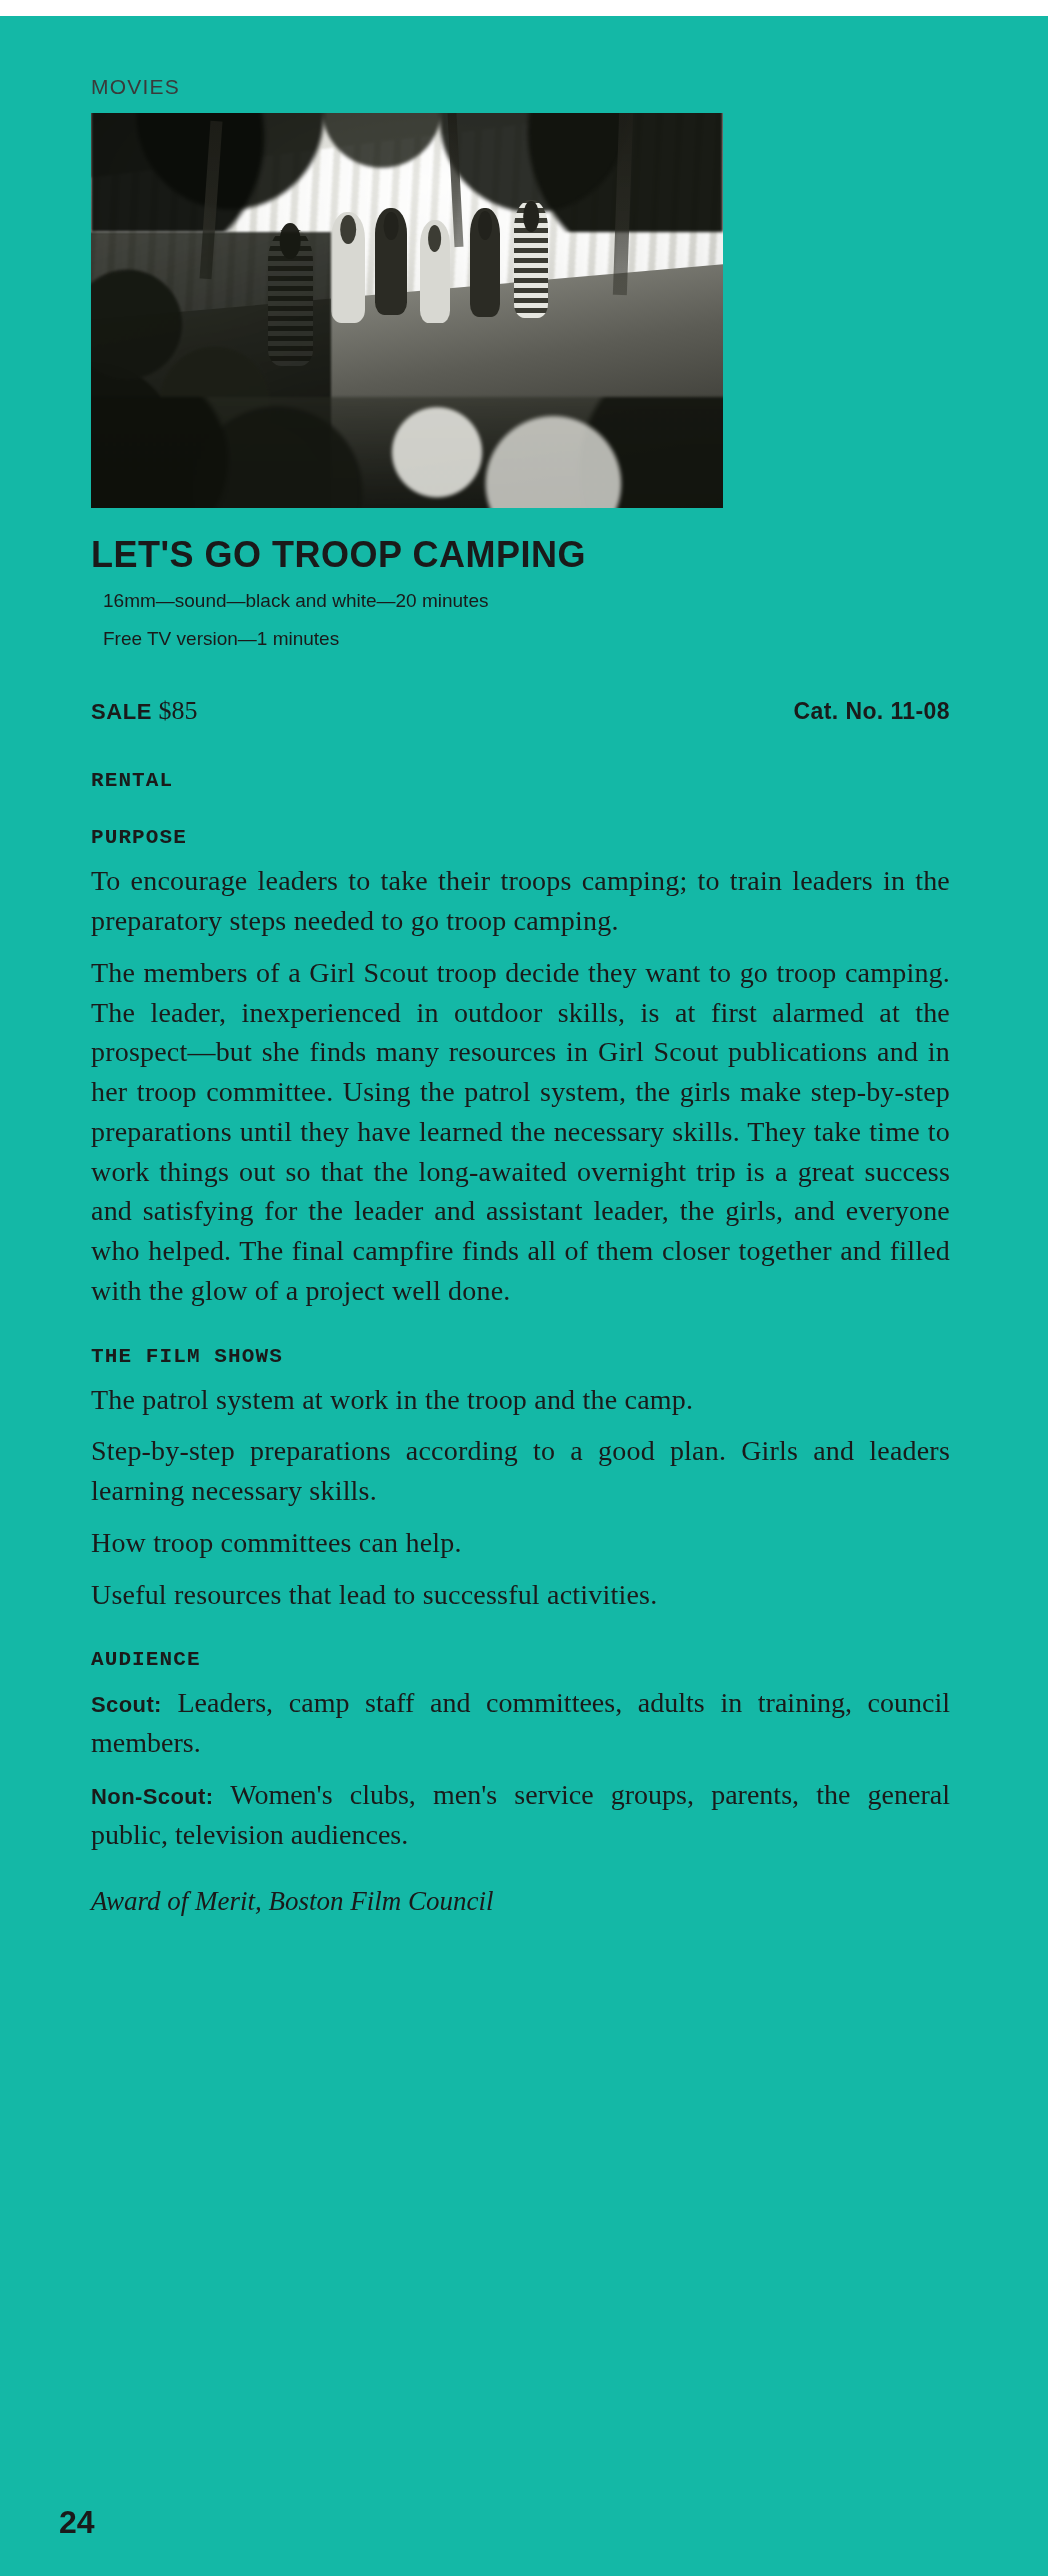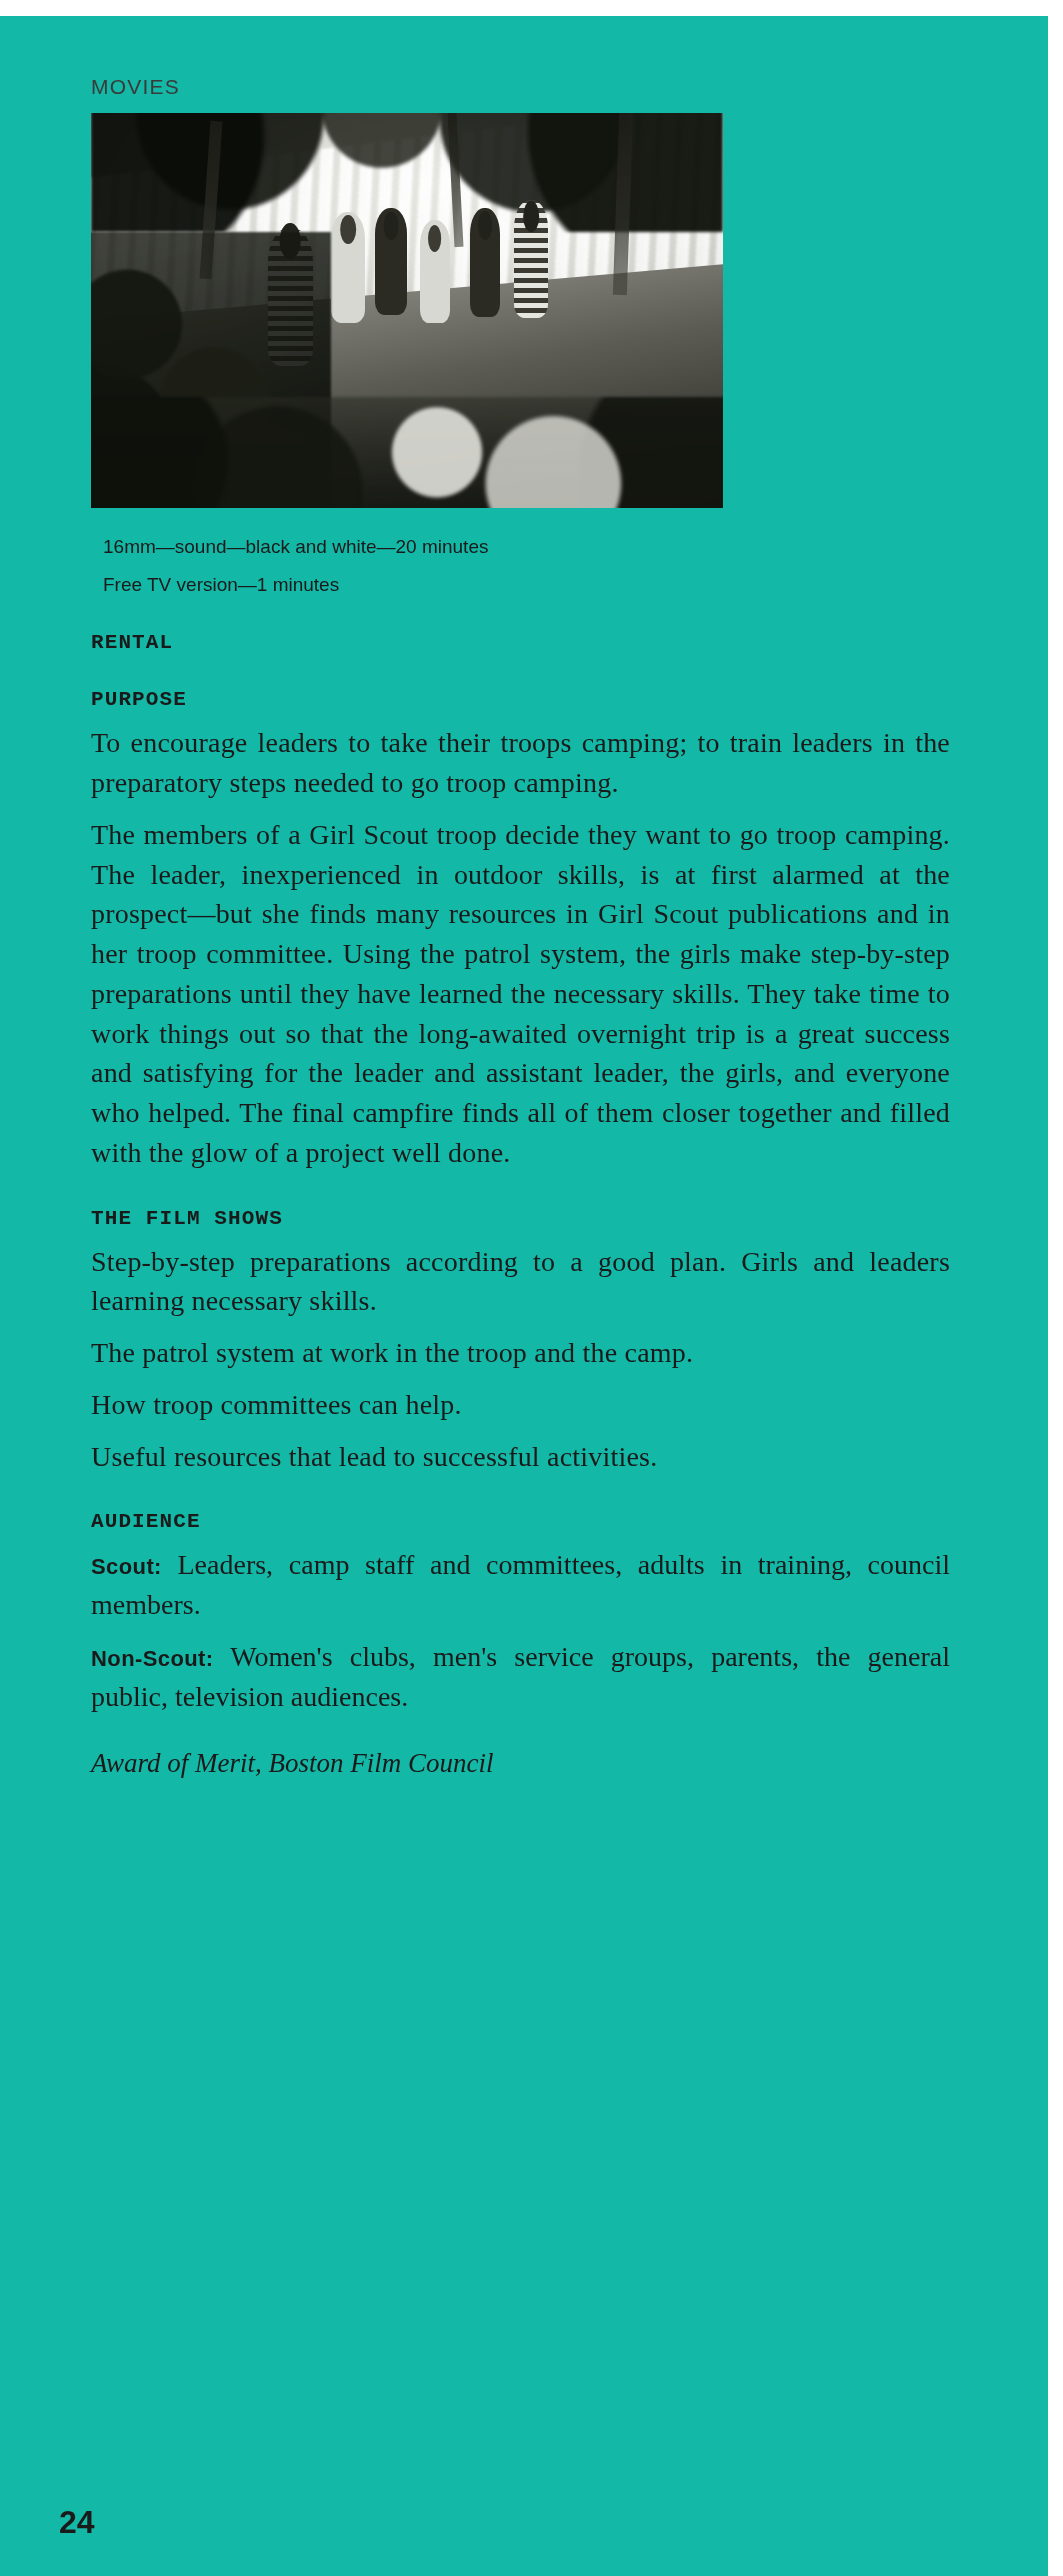--- a/index.html
+++ b/index.html
@@ -248,34 +248,42 @@
           <span class="head"></span>
         </div>
       <div class="fig striped" style="left:67%; top:22%; width:34px; height:118px;">
           <span class="head"></span>
         </div>
 
       <div class="brush-left"></div>
       <div class="brush-bottom"></div>
     </div>
 
+    <h1 class="title">LET'S GO TROOP CAMPING</h1>
     <p class="spec">16mm—sound—black and white—20 minutes</p>
     <p class="spec">Free TV version—1 minutes</p>
 
+    <div class="price-row">
+      <div class="sale">
+        <b>SALE</b>
+        <span>$85</span>
+      </div>
+      <div class="catno">Cat. No. 11-08</div>
+    </div>
 
     <div class="head">RENTAL</div>
 
     <div class="head">PURPOSE</div>
     <p class="body">To encourage leaders to take their troops camping; to train leaders in the preparatory steps needed to go troop camping.</p>
 
     <p class="body">The members of a Girl Scout troop decide they want to go troop camping. The leader, inexperienced in outdoor skills, is at first alarmed at the prospect—but she finds many resources in Girl Scout publications and in her troop committee. Using the patrol system, the girls make step-by-step preparations until they have learned the necessary skills. They take time to work things out so that the long-awaited overnight trip is a great success and satisfying for the leader and assistant leader, the girls, and everyone who helped. The final campfire finds all of them closer together and filled with the glow of a project well done.</p>
 
     <div class="head">THE FILM SHOWS</div>
+    <p class="body">The patrol system at work in the troop and the camp.</p>
     <p class="body">Step-by-step preparations according to a good plan. Girls and leaders learning necessary skills.</p>
-    <p class="body">The patrol system at work in the troop and the camp.</p>
     <p class="body nojust">How troop committees can help.</p>
     <p class="body nojust">Useful resources that lead to successful activities.</p>
 
     <div class="head">AUDIENCE</div>
     <p class="aud-line"><span class="lbl">Scout:</span> <span>Leaders, camp staff and committees, adults in training, council members.</span></p>
     <p class="aud-line"><span class="lbl">Non-Scout:</span> <span>Women's clubs, men's service groups, parents, the general public, television audiences.</span></p>
 
     <p class="award">Award of Merit, Boston Film Council</p>
   </div>
 

